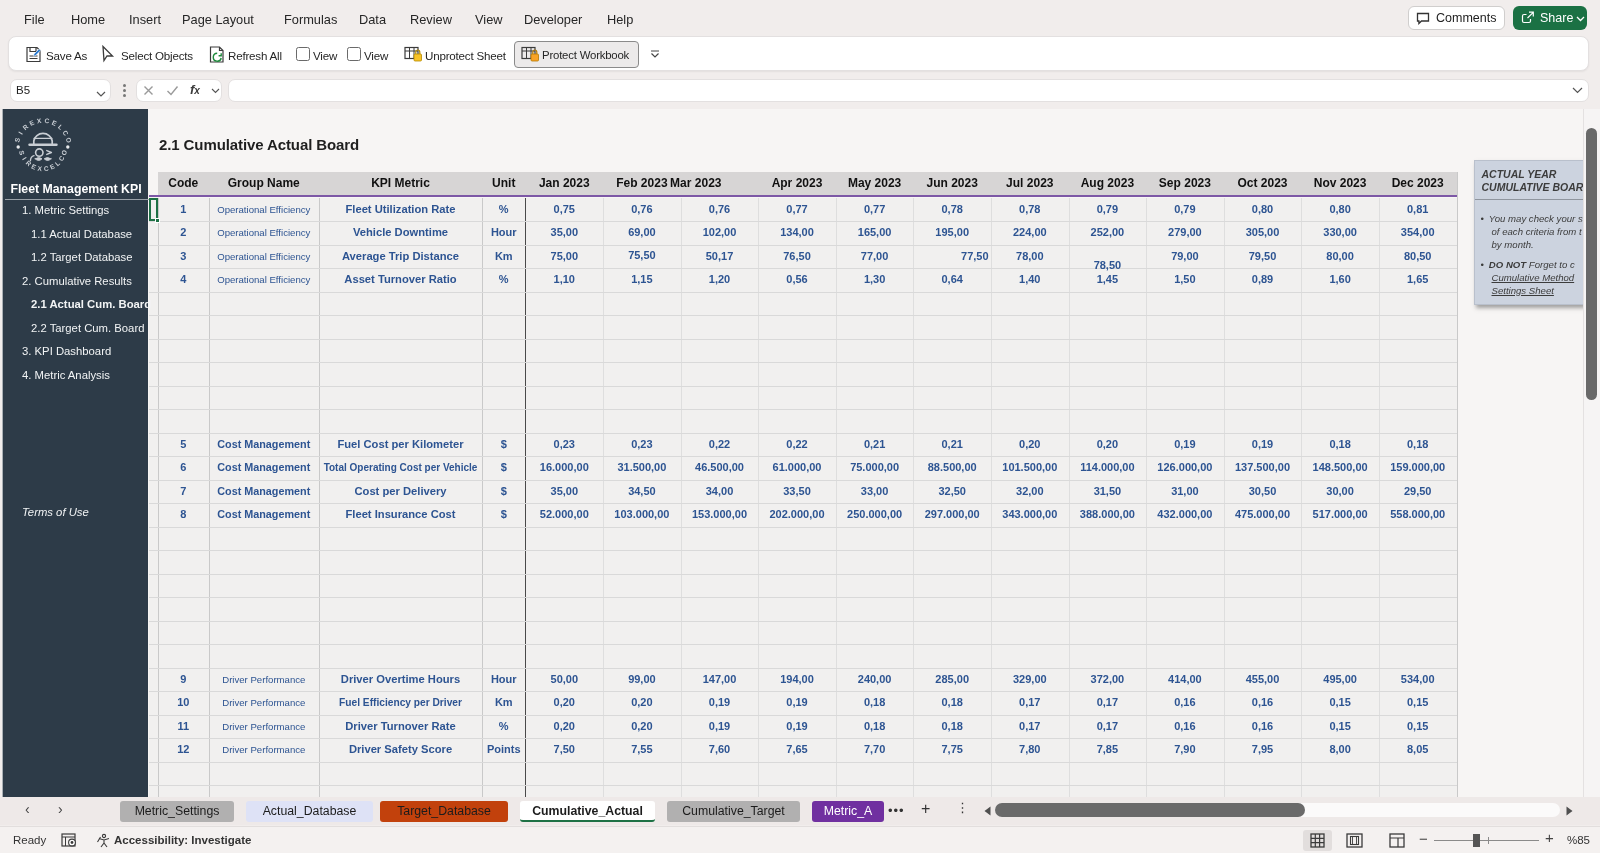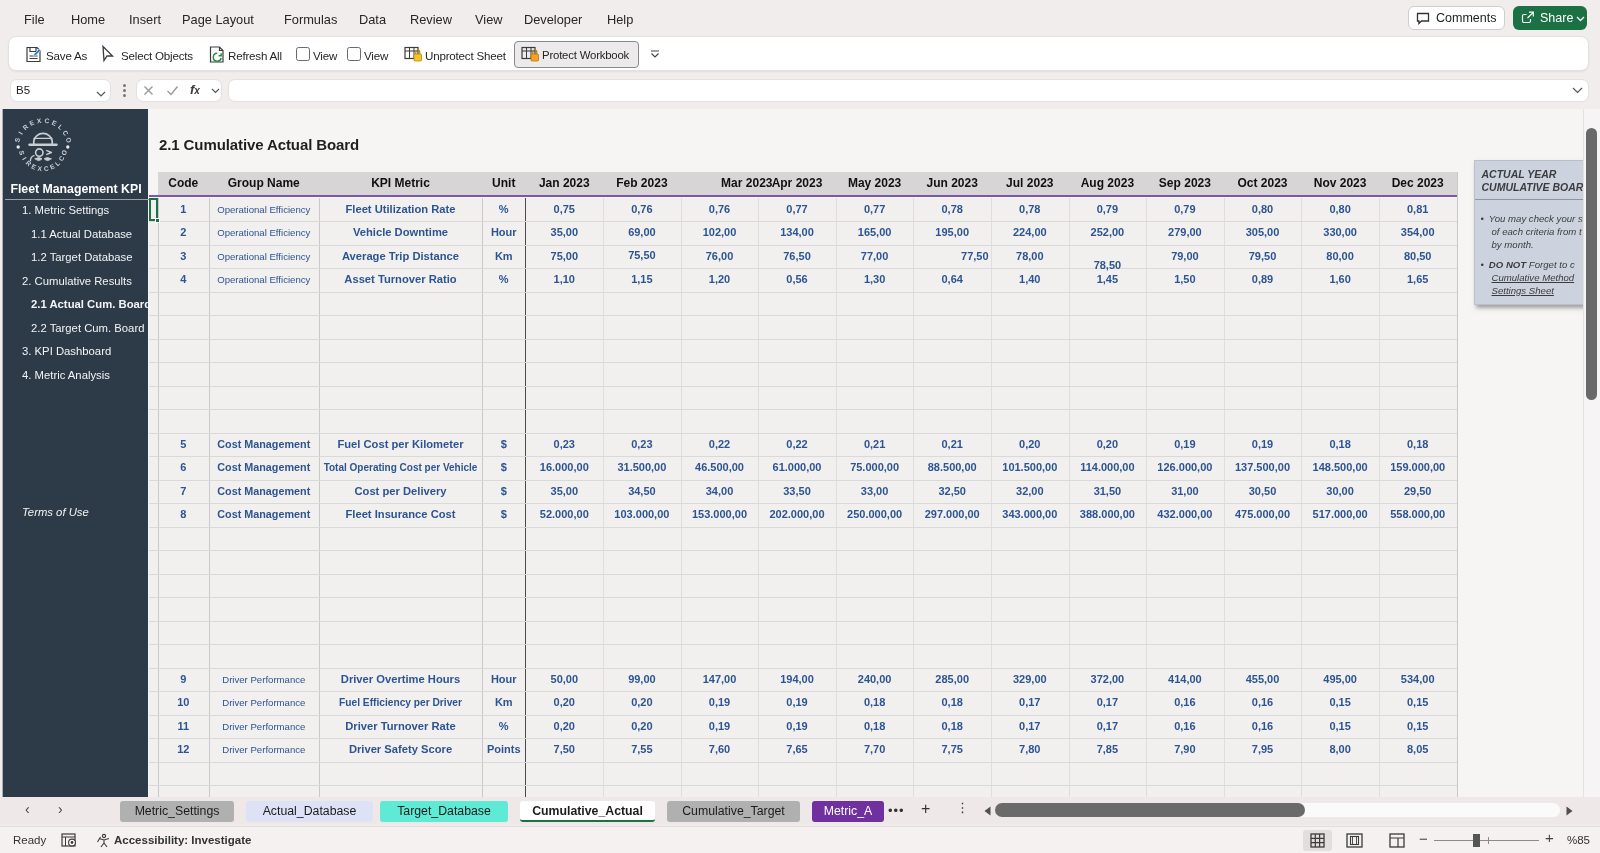--- a/index.html
+++ b/index.html
@@ -140,21 +140,21 @@
 <div id="sheet"></div>
 <div id="tblhdr"></div>
 <div id="purple"></div>
 <div id="tblbody"></div>
 <div class="c hc" style="left:158.0px;top:171.5px;width:50.6px;height:23.0px;line-height:23.0px">Code</div>
 <div class="c hc" style="left:208.6px;top:171.5px;width:110.4px;height:23.0px;line-height:23.0px">Group Name</div>
 <div class="c hc" style="left:319.0px;top:171.5px;width:163.0px;height:23.0px;line-height:23.0px">KPI Metric</div>
 <div class="c hc" style="left:482.0px;top:171.5px;width:43.5px;height:23.0px;line-height:23.0px">Unit</div>
 <div class="c hc" style="left:525.5px;top:171.5px;width:77.6px;height:23.0px;line-height:23.0px">Jan 2023</div>
 <div class="c hc" style="left:603.1px;top:171.5px;width:77.6px;height:23.0px;line-height:23.0px">Feb 2023</div>
-<div class="c hc" style="left:708px;top:171.5px;width:77.6px;height:23.0px;line-height:23.0px">Mar 2023</div>
+<div class="c hc" style="left:657px;top:171.5px;width:77.6px;height:23.0px;line-height:23.0px">Mar 2023</div>
 <div class="c hc" style="left:758.2px;top:171.5px;width:77.6px;height:23.0px;line-height:23.0px">Apr 2023</div>
 <div class="c hc" style="left:835.8px;top:171.5px;width:77.6px;height:23.0px;line-height:23.0px">May 2023</div>
 <div class="c hc" style="left:913.4px;top:171.5px;width:77.6px;height:23.0px;line-height:23.0px">Jun 2023</div>
 <div class="c hc" style="left:991.0px;top:171.5px;width:77.6px;height:23.0px;line-height:23.0px">Jul 2023</div>
 <div class="c hc" style="left:1068.6px;top:171.5px;width:77.6px;height:23.0px;line-height:23.0px">Aug 2023</div>
 <div class="c hc" style="left:1146.1px;top:171.5px;width:77.6px;height:23.0px;line-height:23.0px">Sep 2023</div>
 <div class="c hc" style="left:1223.7px;top:171.5px;width:77.6px;height:23.0px;line-height:23.0px">Oct 2023</div>
 <div class="c hc" style="left:1301.3px;top:171.5px;width:77.6px;height:23.0px;line-height:23.0px">Nov 2023</div>
 <div class="c hc" style="left:1378.9px;top:171.5px;width:77.6px;height:23.0px;line-height:23.0px">Dec 2023</div>
 <div class="vl" style="left:158.0px;top:197.6px;height:599.4px"></div>
@@ -230,21 +230,21 @@
 <div class="c n" style="left:1146.1px;top:221.1px;width:77.6px;height:23.5px;line-height:23.5px">279,00</div>
 <div class="c n" style="left:1223.7px;top:221.1px;width:77.6px;height:23.5px;line-height:23.5px">305,00</div>
 <div class="c n" style="left:1301.3px;top:221.1px;width:77.6px;height:23.5px;line-height:23.5px">330,00</div>
 <div class="c n" style="left:1378.9px;top:221.1px;width:77.6px;height:23.5px;line-height:23.5px">354,00</div>
 <div class="c n" style="left:158.0px;top:244.6px;width:50.6px;height:23.5px;line-height:23.5px">3</div>
 <div class="c g" style="left:208.6px;top:244.6px;width:110.4px;height:23.5px;line-height:23.5px">Operational Efficiency</div>
 <div class="c k" style="left:319.0px;top:244.6px;width:163.0px;height:23.5px;line-height:23.5px">Average Trip Distance</div>
 <div class="c u" style="left:482.0px;top:244.6px;width:43.5px;height:23.5px;line-height:23.5px">Km</div>
 <div class="c n" style="left:525.5px;top:244.6px;width:77.6px;height:23.5px;line-height:23.5px">75,00</div>
 <div class="c n" style="left:603.1px;top:244px;width:77.6px;height:23.5px;line-height:23.5px">75,50</div>
-<div class="c n" style="left:680.7px;top:244.6px;width:77.6px;height:23.5px;line-height:23.5px">76,00</div>
+<div class="c n" style="left:680.7px;top:244.6px;width:77.6px;height:23.5px;line-height:23.5px">50,17</div>
 <div class="c n" style="left:758.2px;top:244.6px;width:77.6px;height:23.5px;line-height:23.5px">76,50</div>
 <div class="c n" style="left:835.8px;top:244.6px;width:77.6px;height:23.5px;line-height:23.5px">77,00</div>
 <div class="c n" style="left:936px;top:244.6px;width:77.6px;height:23.5px;line-height:23.5px">77,50</div>
 <div class="c n" style="left:991.0px;top:244.6px;width:77.6px;height:23.5px;line-height:23.5px">78,00</div>
 <div class="c n" style="left:1068.6px;top:254px;width:77.6px;height:23.5px;line-height:23.5px">78,50</div>
 <div class="c n" style="left:1146.1px;top:244.6px;width:77.6px;height:23.5px;line-height:23.5px">79,00</div>
 <div class="c n" style="left:1223.7px;top:244.6px;width:77.6px;height:23.5px;line-height:23.5px">79,50</div>
 <div class="c n" style="left:1301.3px;top:244.6px;width:77.6px;height:23.5px;line-height:23.5px">80,00</div>
 <div class="c n" style="left:1378.9px;top:244.6px;width:77.6px;height:23.5px;line-height:23.5px">80,50</div>
 <div class="c n" style="left:158.0px;top:268.1px;width:50.6px;height:23.5px;line-height:23.5px">4</div>
@@ -457,21 +457,21 @@
 <div id="vscroll">
   
   
 </div>
 <div id="vthumb"></div>
 <div id="tabbar">
   <span class="abs" style="left:25px;top:4px;font-size:14px;color:#444">‹</span>
   <span class="abs" style="left:58px;top:4px;font-size:14px;color:#444">›</span>
   <div class="tab" style="left:120px;width:114px;background:#b1b0b0;line-height:21px">Metric_Settings</div>
   <div class="tab" style="left:246px;width:127px;background:#dee2f6;line-height:21px">Actual_Database</div>
-  <div class="tab" style="left:380px;width:128px;background:#5eead4;line-height:21px">Target_Database</div>
+  <div class="tab" style="left:380px;width:128px;background:#c2410c;line-height:21px">Target_Database</div>
   <div class="tab" style="left:520px;width:135px;background:#fff;line-height:21px;font-weight:bold;border-bottom:2.5px solid #1e7145">Cumulative_Actual</div>
   <div class="tab" style="left:667px;width:133px;background:#b1b0b0;line-height:21px">Cumulative_Target</div>
   <div class="tab" style="left:812px;width:72px;background:#7030a0;color:#fff;line-height:21px">Metric_A</div>
   <span class="abs" style="left:888px;top:6px;font-size:13px;color:#333;letter-spacing:1px">•••</span>
   <span class="abs" style="left:921px;top:3px;font-size:16px;color:#333">+</span>
   <span class="abs" style="left:956px;top:3px;font-size:13px;color:#333">⋮</span>
   <svg class="ico" width="7" height="10" viewBox="0 0 7 10" style="left:984px;top:9px">
       <path d="M6.5 0.5 L0.5 5 L6.5 9.5 Z" fill="#4f4f4f"></path>
     </svg>
   <div class="abs" style="left:995px;top:6px;width:565px;height:14px;background:#fbfafa;border-radius:7px"></div>

